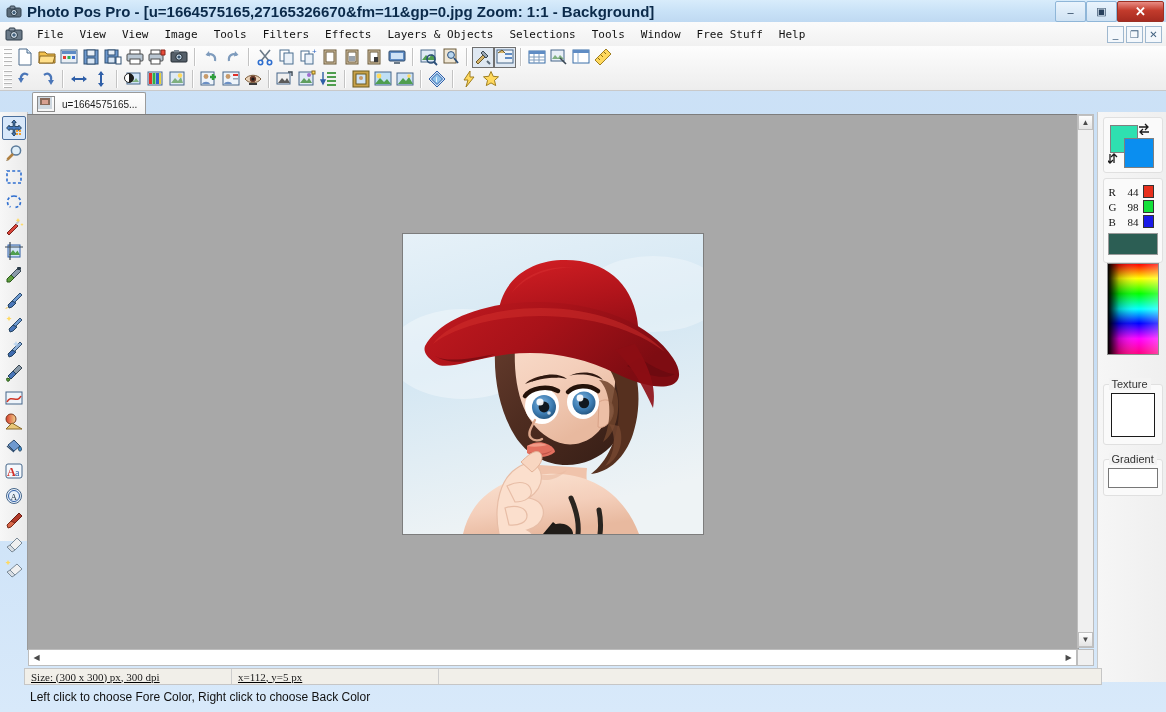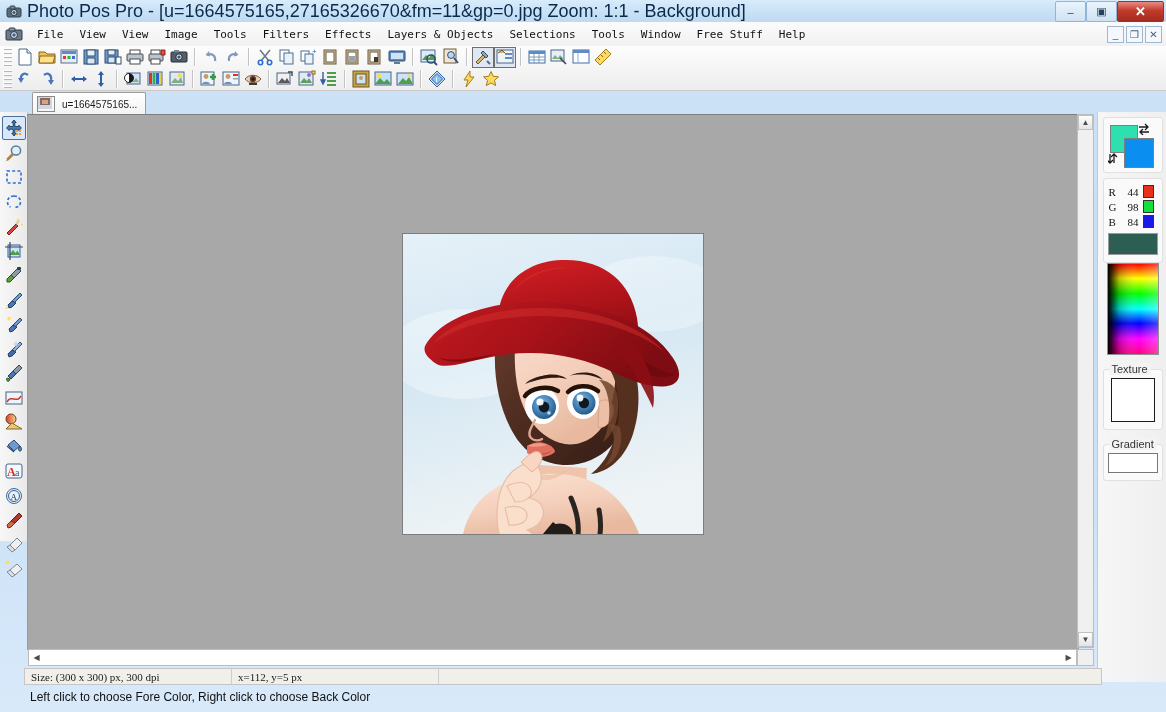--- a/index.html
+++ b/index.html
@@ -11,22 +11,22 @@
     -webkit-font-smoothing:none;
   }
   .app{position:relative;width:1166px;height:712px;
        background:linear-gradient(180deg,#cfe3f7 0%,#c5ddf5 45%,#d8e9fa 100%);}
 
   
   .titlebar{position:absolute;left:0;top:0;width:1166px;height:22px;
     background:linear-gradient(180deg,#d8ecfb 0%,#c9e2f7 50%,#bfd9f2 100%);
     display:flex;align-items:center;overflow:hidden;}
   .titlebar .tb-icon{width:16px;height:15px;margin:0 5px 0 6px;flex:none;position:relative;}
-  .titlebar .tb-text{font-family:"Liberation Sans",sans-serif;font-size:18px;color:#0b2a4a;
-    white-space:nowrap;letter-spacing:0px;}
+  .titlebar .tb-text{font-family:"Liberation Sans",sans-serif;font-size:15px;color:#0b2a4a;
+    white-space:nowrap;letter-spacing:0px;font-weight:bold;}
   .watermark{position:absolute;right:108px;top:-1px;width:420px;height:20px;
     color:rgba(120,140,160,.30);font-size:11px;white-space:nowrap;overflow:hidden;
     font-family:"Liberation Serif",serif;letter-spacing:1px;text-align:right;}
   .wincontrols{position:absolute;right:2px;top:1px;display:flex;gap:0px;}
   .wc{width:29px;height:19px;border:1px solid #8fb6d8;border-radius:2px;
       background:linear-gradient(180deg,#eaf4fd,#cfe2f3);
       display:flex;align-items:center;justify-content:center;color:#27405c;font-size:11px;}
   .wc.close{width:45px;background:linear-gradient(180deg,#e98c84,#c23b2c 45%,#a62b20);
       border:1px solid #9c3024;color:#fff;font-weight:bold;font-size:13px;}
 
@@ -102,21 +102,21 @@
   .rgbrow .lbl{width:10px;}
   .rgbrow .val{width:20px;text-align:right;}
   .rgbchip{width:9px;height:11px;border:1px solid #333;margin-left:4px;}
   .solidbar{width:48px;height:20px;margin:4px auto 2px auto;border:1px solid #9a9a9a;}
   .spectrum{width:50px;height:90px;margin:0 auto;border:1px solid #8f8f8f;position:relative;overflow:hidden;}
   .pickbox{width:42px;height:42px;margin:3px auto 2px auto;border:1px solid #1a1a1a;background:#fff;}
   .gradbox{width:48px;height:18px;margin:3px auto 2px auto;border:1px solid #777;background:#fff;}
 
   
   .statusrow{position:absolute;left:24px;top:668px;width:1078px;height:17px;
-    background:#f1efe9;border:1px solid #c6c6c6;box-sizing:border-box;display:flex;}
+    background:#f1efe9;border:1px solid #c6c6c6;box-sizing:border-box;display:flex;text-decoration:underline;}
   .statuscell{border-right:1px solid #cdcdcd;height:100%;display:flex;align-items:center;
     padding-left:6px;font-family:"Liberation Serif",serif;font-size:11px;color:#1c1c1c;}
   .hintbar{position:absolute;left:24px;top:688px;width:1118px;height:18px;
     display:flex;align-items:center;padding-left:6px;
     font-family:"Liberation Sans",sans-serif;font-size:12px;color:#111;}
 </style>
 </head>
 <body>
 
 <div class="app">
@@ -851,21 +851,21 @@
             <stop offset="0.22" stop-color="#000000" stop-opacity="0.25"></stop>
             <stop offset="0.62" stop-color="#ffffff" stop-opacity="0"></stop>
             <stop offset="1" stop-color="#ffffff" stop-opacity="0.25"></stop>
           </linearGradient>
         </defs>
         <rect width="50" height="90" fill="url(#hue)"></rect>
         <rect width="50" height="90" fill="url(#shade)"></rect>
       </svg>
     </div>
 
-    <div class="grp" style="margin-top:14px;">
+    <div class="grp" style="margin-top:29px;">
       <span class="legend">Texture</span>
       <div class="pickbox" id="texBox" style="background: rgb(255, 255, 255);"></div>
     </div>
 
 
     <div class="grp" style="margin-top:14px;">
       <span class="legend">Gradient</span>
       <div class="gradbox" id="gradBox" style="background: rgb(255, 255, 255);"></div>
     </div>
   </div>

